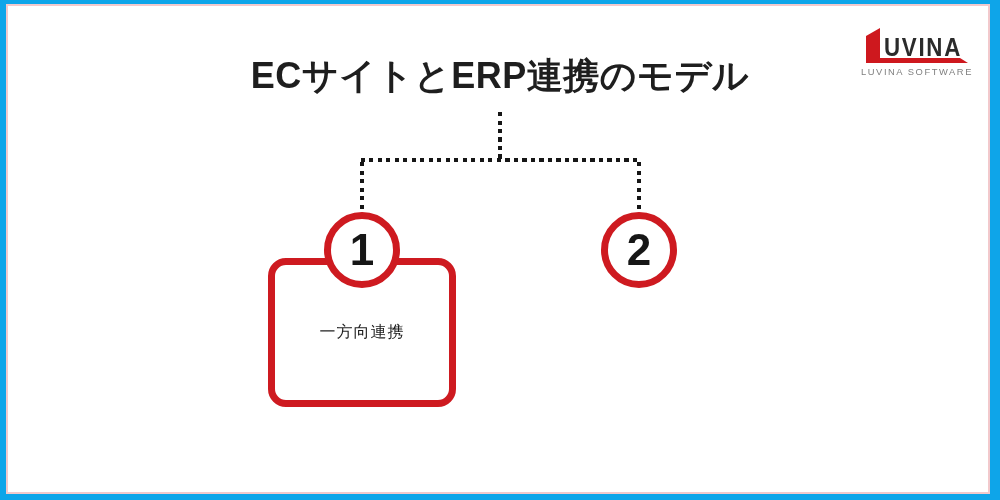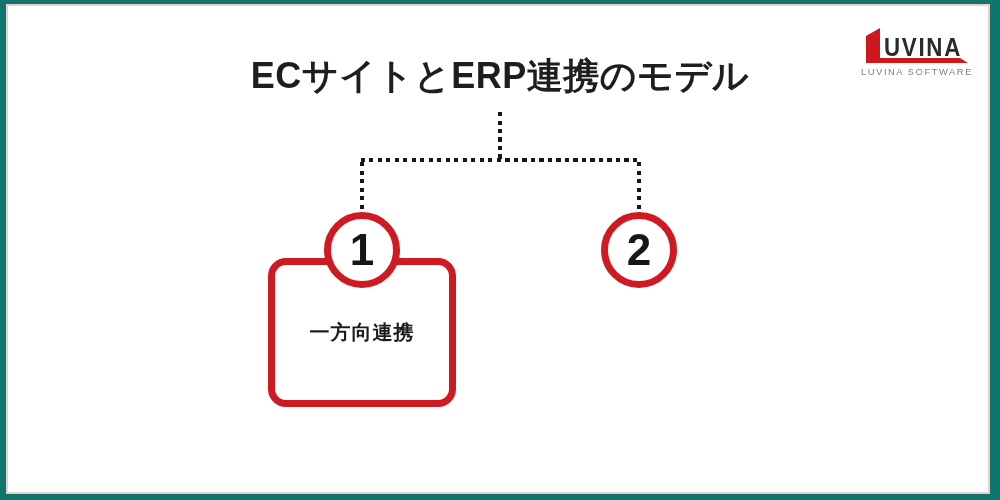--- a/index.html
+++ b/index.html
@@ -4,21 +4,21 @@
 <style>
   html, body { margin: 0; padding: 0; }
   body {
     font-family: "Liberation Sans", "DejaVu Sans", sans-serif;
     background: #ffffff;
   }
   .frame {
     position: relative;
     width: 1000px;
     height: 500px;
-    background: #0f766e;           
+    background: #0ea5e9;           
     overflow: hidden;
   }
   .content-bg {
     position: absolute;
     left: 6px; top: 4px;
     width: 984px; height: 490px;   
     box-sizing: border-box;
     background: #ffffff;
     border: 2px solid #f2c9cc;     
   }
@@ -59,22 +59,22 @@
     background: #ffffff;
     border: 7px solid #ce1a20;
     border-radius: 18px;
     display: flex;
     align-items: center;
     justify-content: center;
   }
   .model-card.card-1 { left: 268px; }
   .model-card.card-2 { left: 545px; }
   .card-label {
-    font-size: 20px;
-    font-weight: 700;
+    font-size: 16px;
+    font-weight: 400;
     color: #1b1b1b;
     letter-spacing: 1px;
   }
   .number-badge {
     position: absolute;
     top: 212px;
     width: 76px; height: 76px;
     box-sizing: border-box;
     background: #ffffff;
     border: 7px solid #ce1a20;

